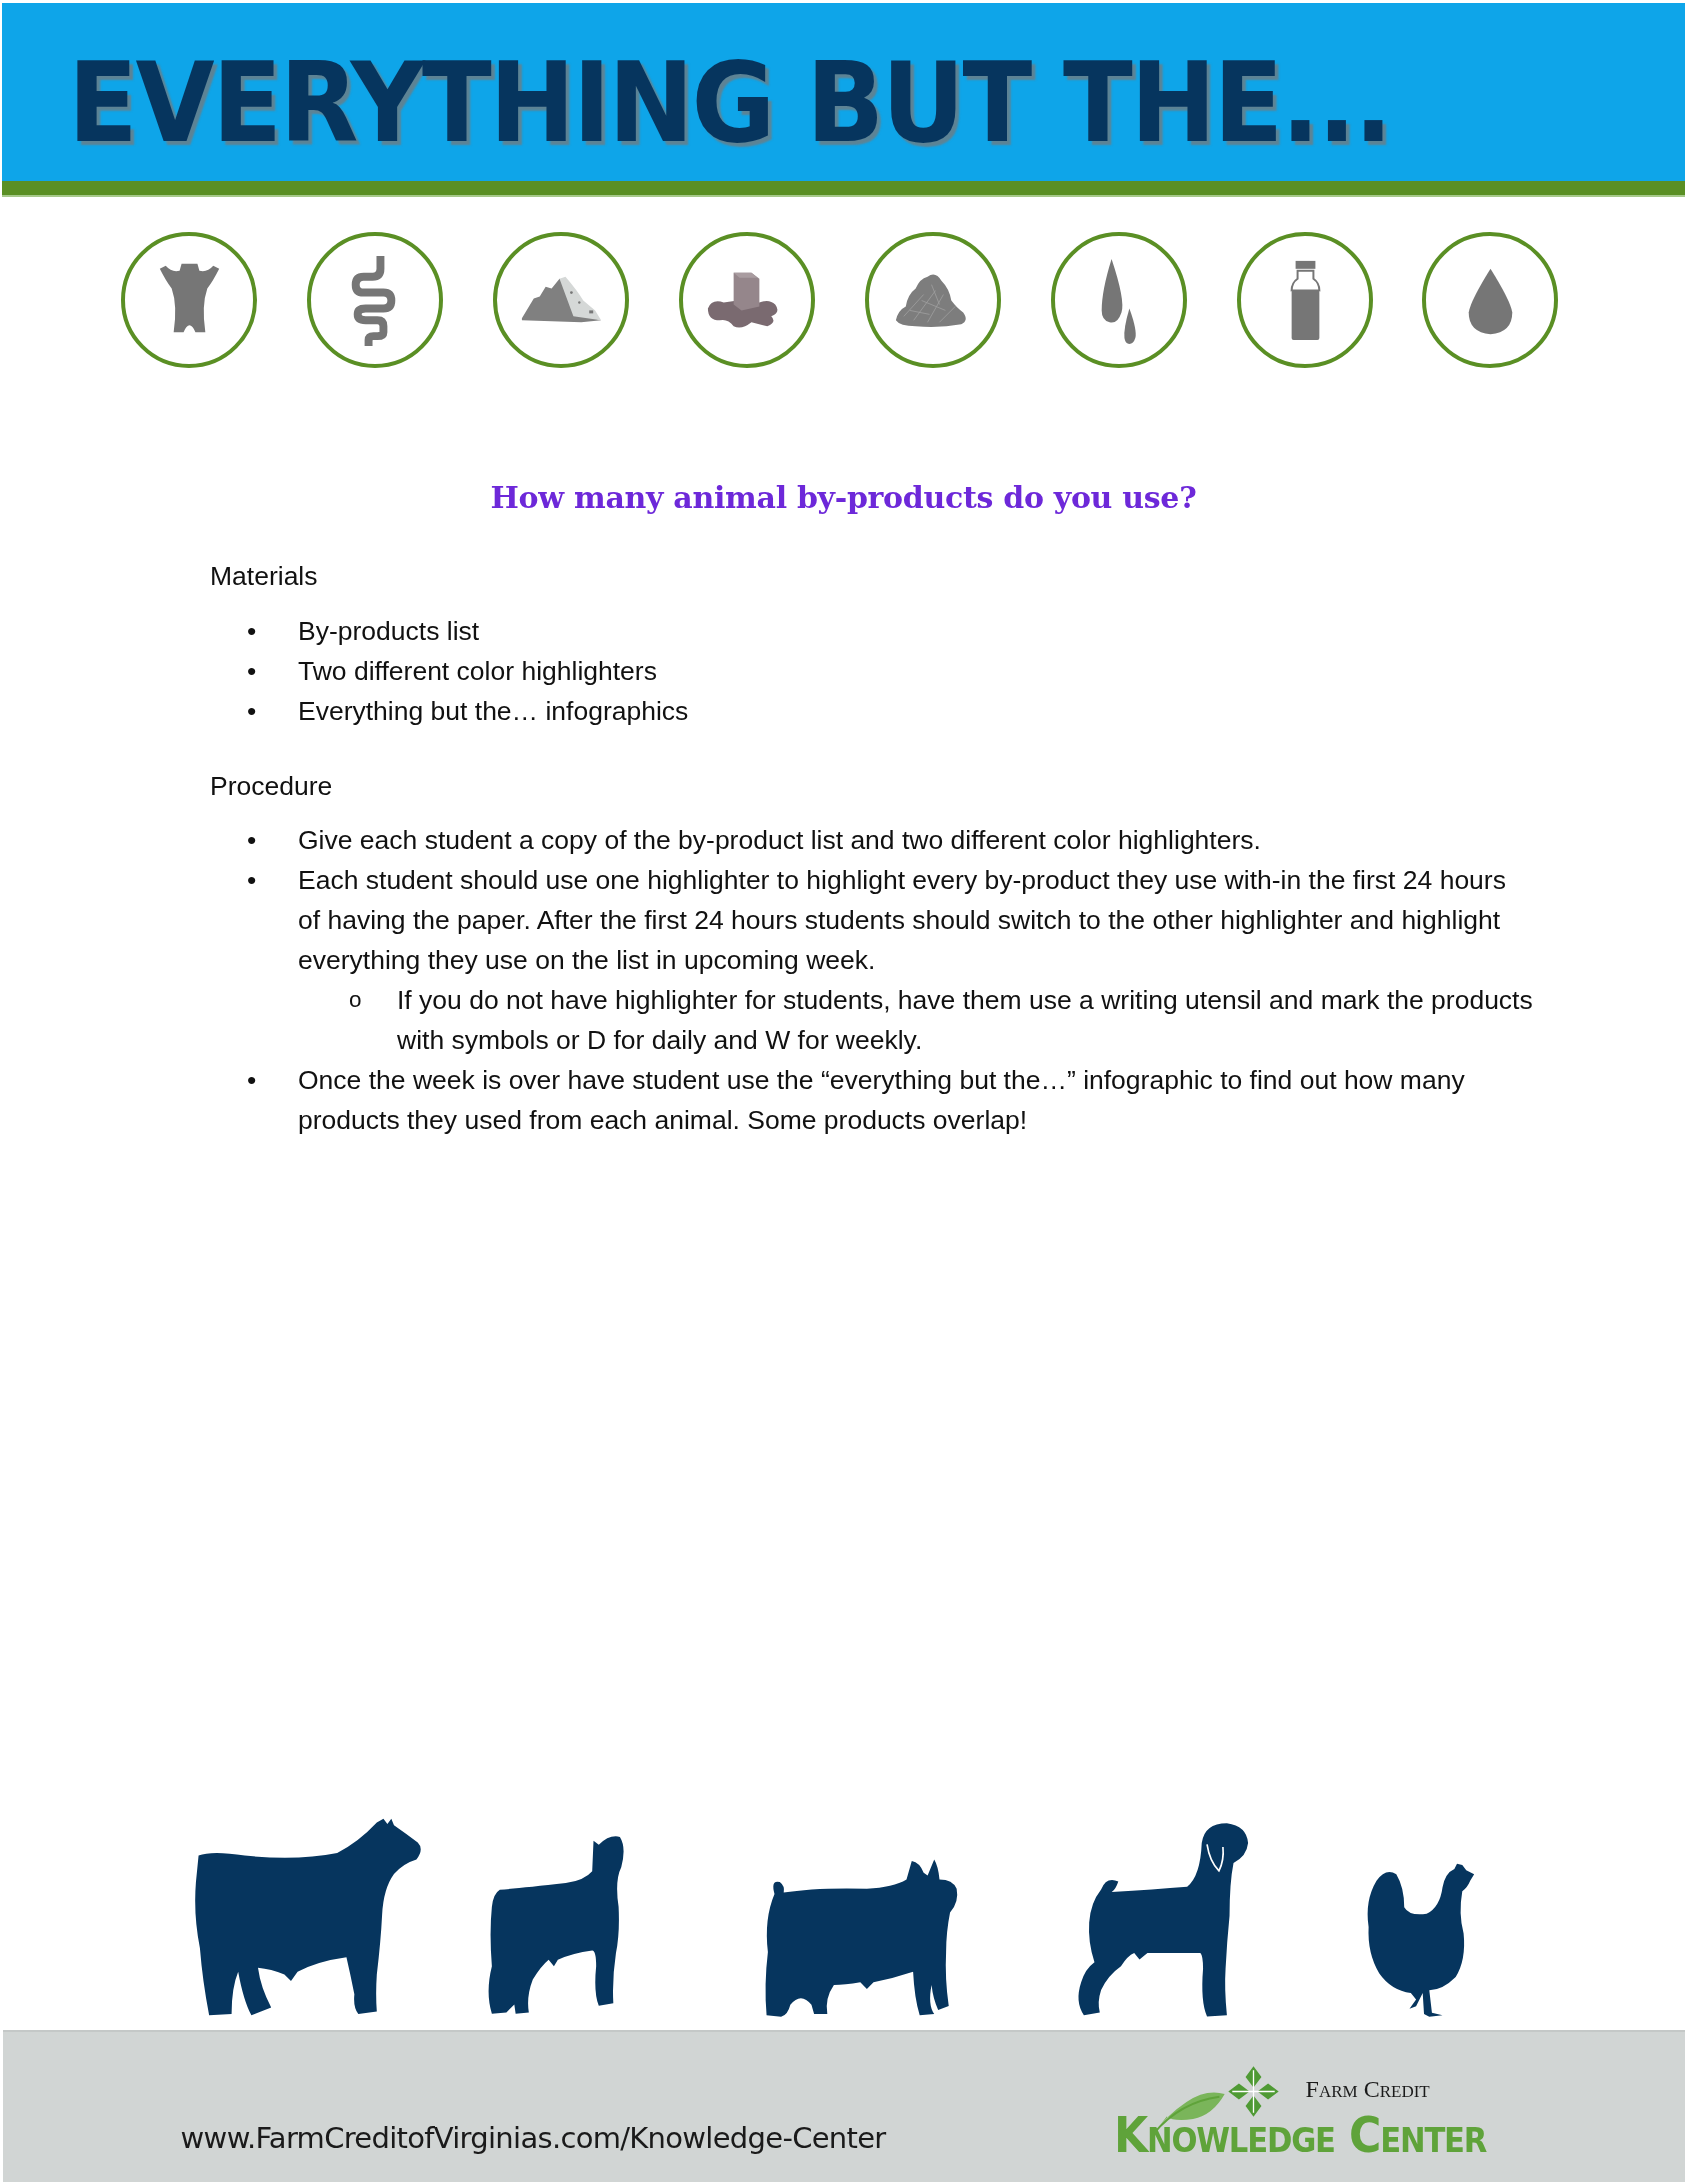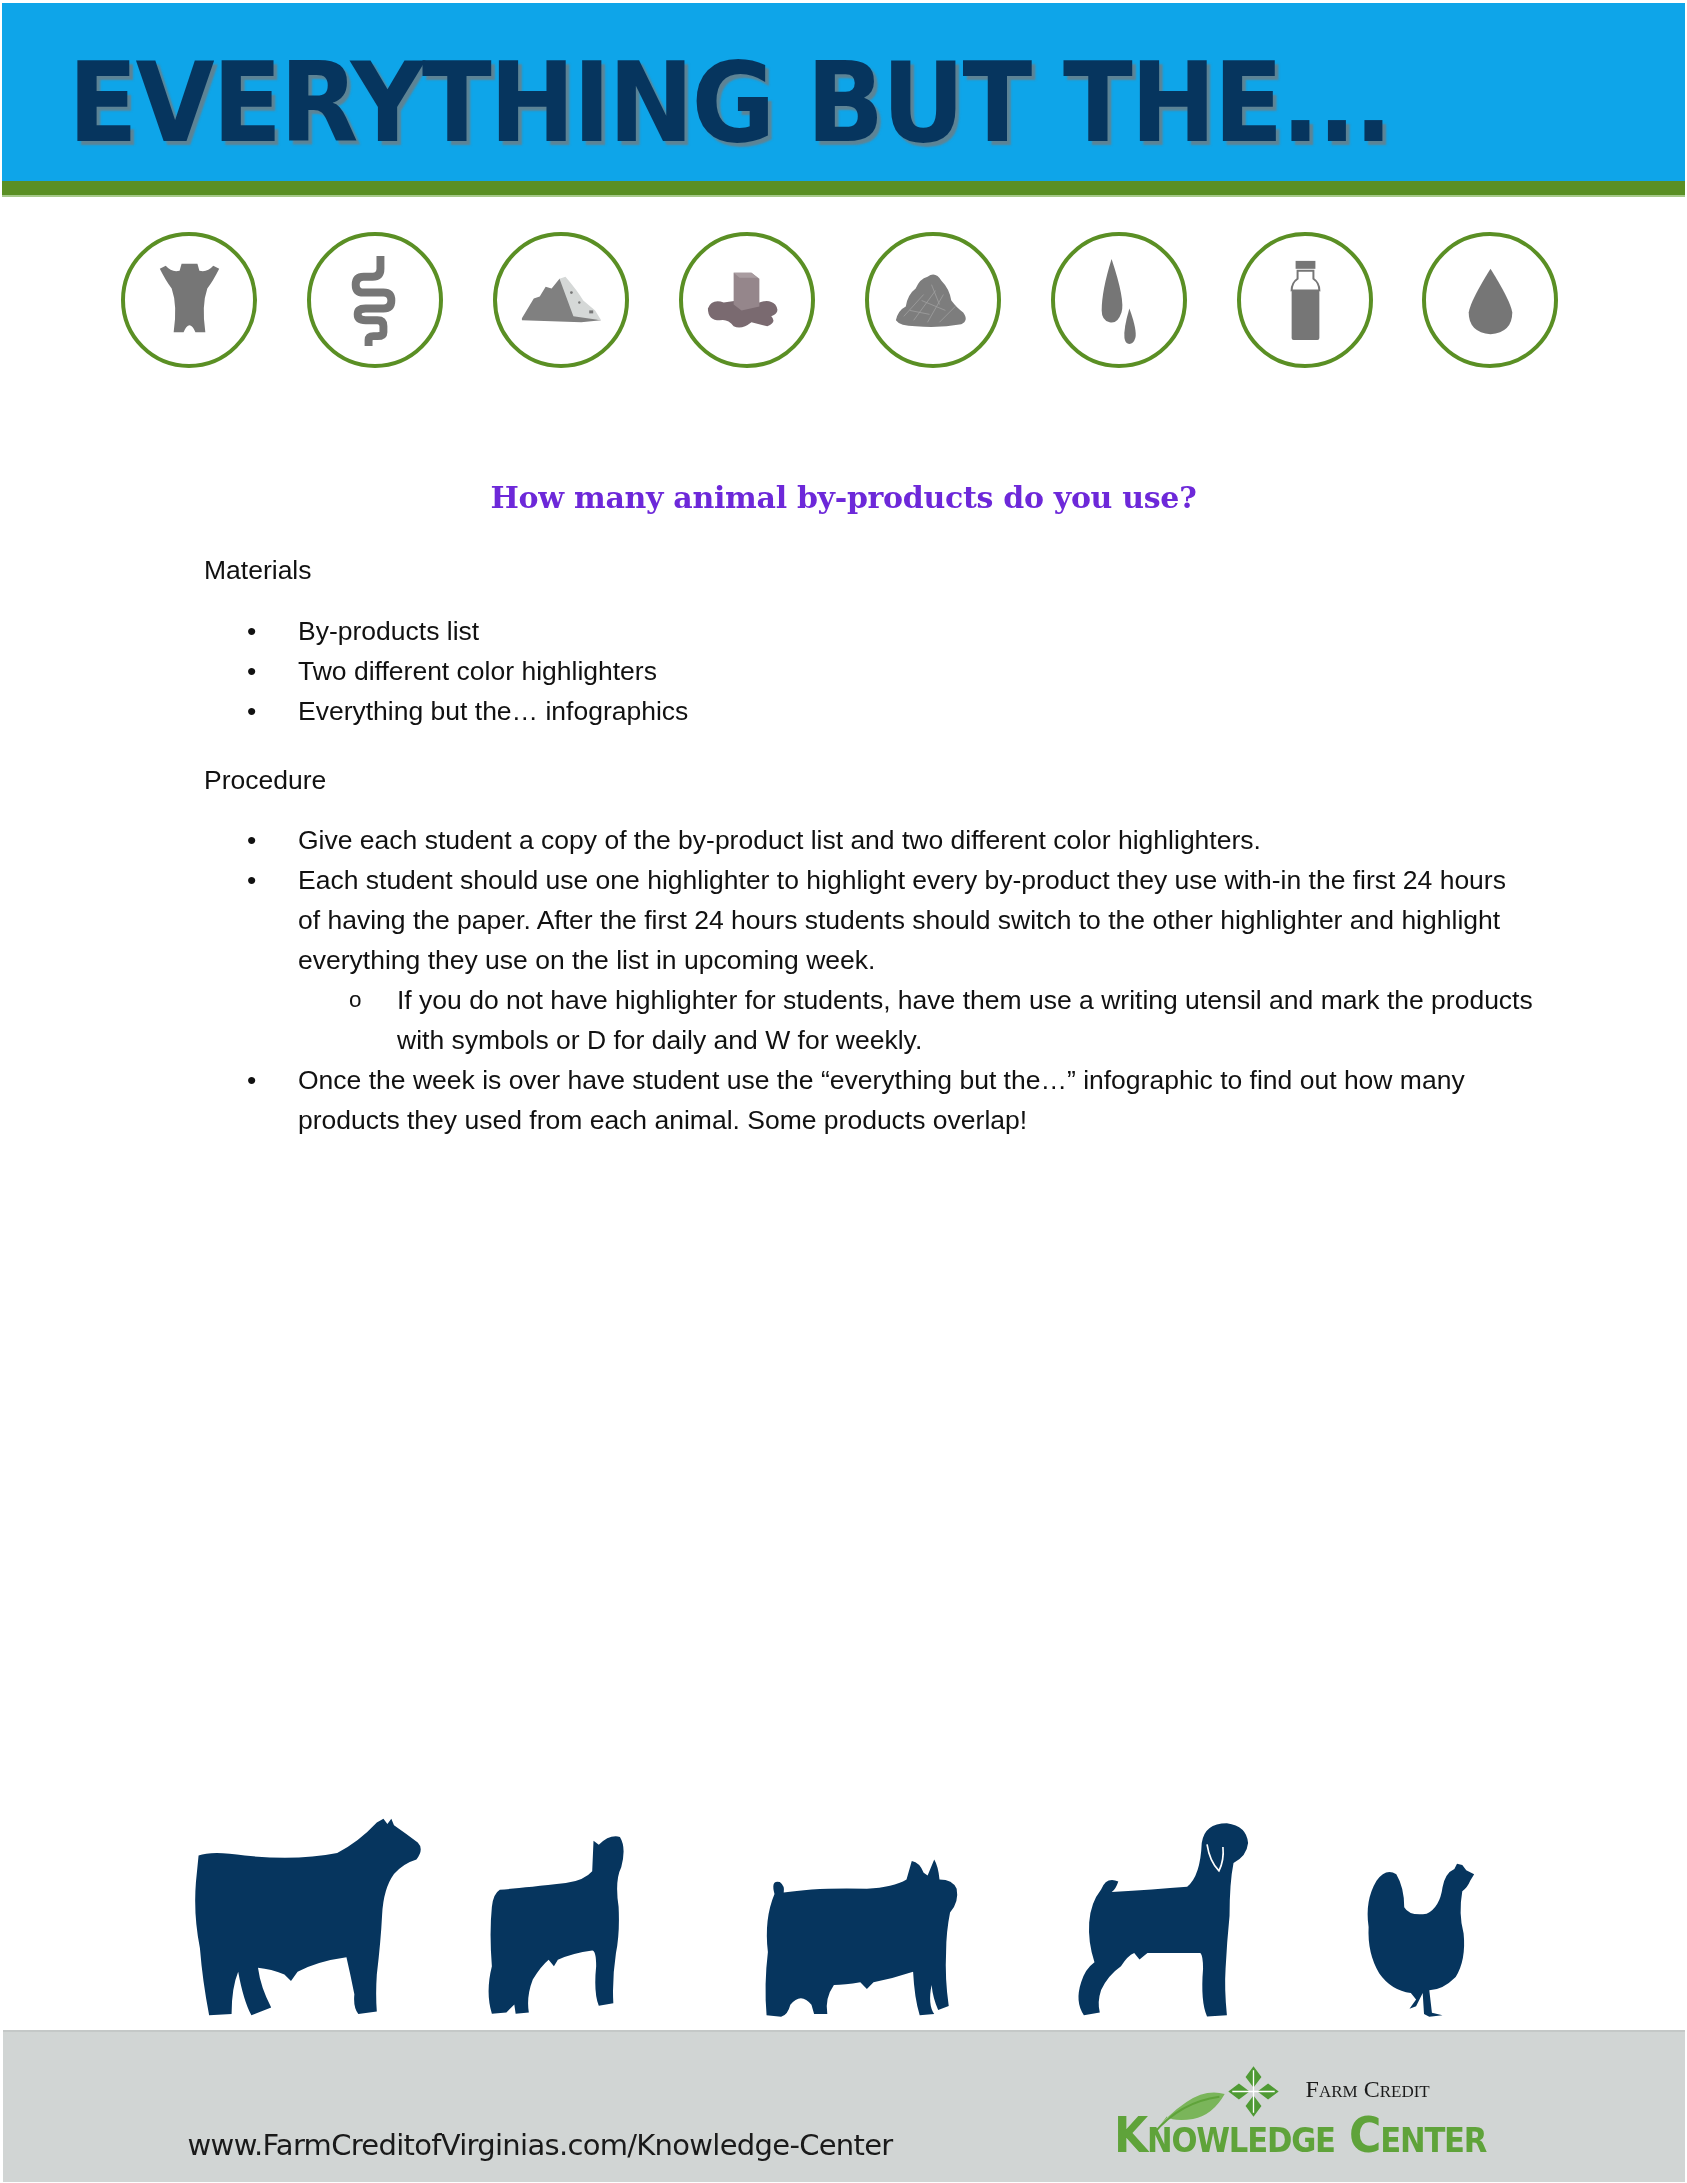--- a/index.html
+++ b/index.html
@@ -23,41 +23,41 @@
   .icon-circle { position: absolute; top: 0; width: 128px; height: 128px;
                  border: 4px solid #5a8f24; border-radius: 50%; background: #fff;
                  display: flex; align-items: center; justify-content: center; }
   .icon-circle svg { width: 99px; height: 99px; }
 
   
   .doc-heading { position: absolute; left: 0; top: 478px; width: 1687px; text-align: center;
                  margin: 0; font-family: "DejaVu Serif", "Liberation Serif", serif;
                  font-weight: bold; font-size: 30px; line-height: 40px; color: #6d28d9;
                  letter-spacing: -0.3px; }
-  .section-label { position: absolute; left: 200px; margin: 4px; font-size: 26.5px;
+  .section-label { position: absolute; left: 200px; margin: 10px; font-size: 26.5px;
                    line-height: 33px; color: #111; }
   .list { position: absolute; left: 0; margin: 0; padding: 0; list-style: none; width: 1687px; }
   .list-item { position: relative; font-size: 26.5px; line-height: 40px; color: #111; }
   .bullet { position: absolute; font-size: 26.5px; }
   .item-text { display: block; }
 
   .lvl1 .bullet { left: 247px; }
   .lvl1 .item-text { margin-left: 298px; width: 1231px; }
   .lvl2 .bullet { left: 349px; font-size: 22.5px; }
   .lvl2 .item-text { margin-left: 397px; width: 1138px; }
 
   
   .animals { position: absolute; left: 0; top: 1806px; width: 1687px; height: 212px; }
   .animal { position: absolute; bottom: 0; }
   .animal svg { display: block; width: 100%; height: 100%; }
 
   
   .footer { position: absolute; left: 2.6px; top: 2030px; width: 1682px; height: 150px;
             background: #d1d5d4; border-top: 2px solid #c4c8c7; }
-  .footer-url { position: absolute; left: 169px; top: 79px; margin: 16px;
+  .footer-url { position: absolute; left: 169px; top: 79px; margin: 9px;
                 font-family: "DejaVu Sans", "Liberation Sans", sans-serif;
                 font-size: 29px; line-height: 37px; color: #1a1a1a; letter-spacing: -0.7px; }
   .logo { position: absolute; left: 1098px; top: 26.5px; width: 529px; height: 112px; }
   .logo-farm-credit { position: absolute; left: 205px; top: 14.6px;
                       font-family: "Liberation Serif", "DejaVu Serif", serif;
                       font-size: 24px; line-height: 33px; color: #1a1a1a; font-variant: small-caps;
                       letter-spacing: 0px; white-space: nowrap; }
   .logo-knowledge { position: absolute; left: 13.2px; top: 50px;
                     font-family: "DejaVu Sans", "Liberation Sans", sans-serif; font-weight: bold;
                     font-size: 49px; line-height: 53px; color: #5fa33a; font-variant: small-caps;

